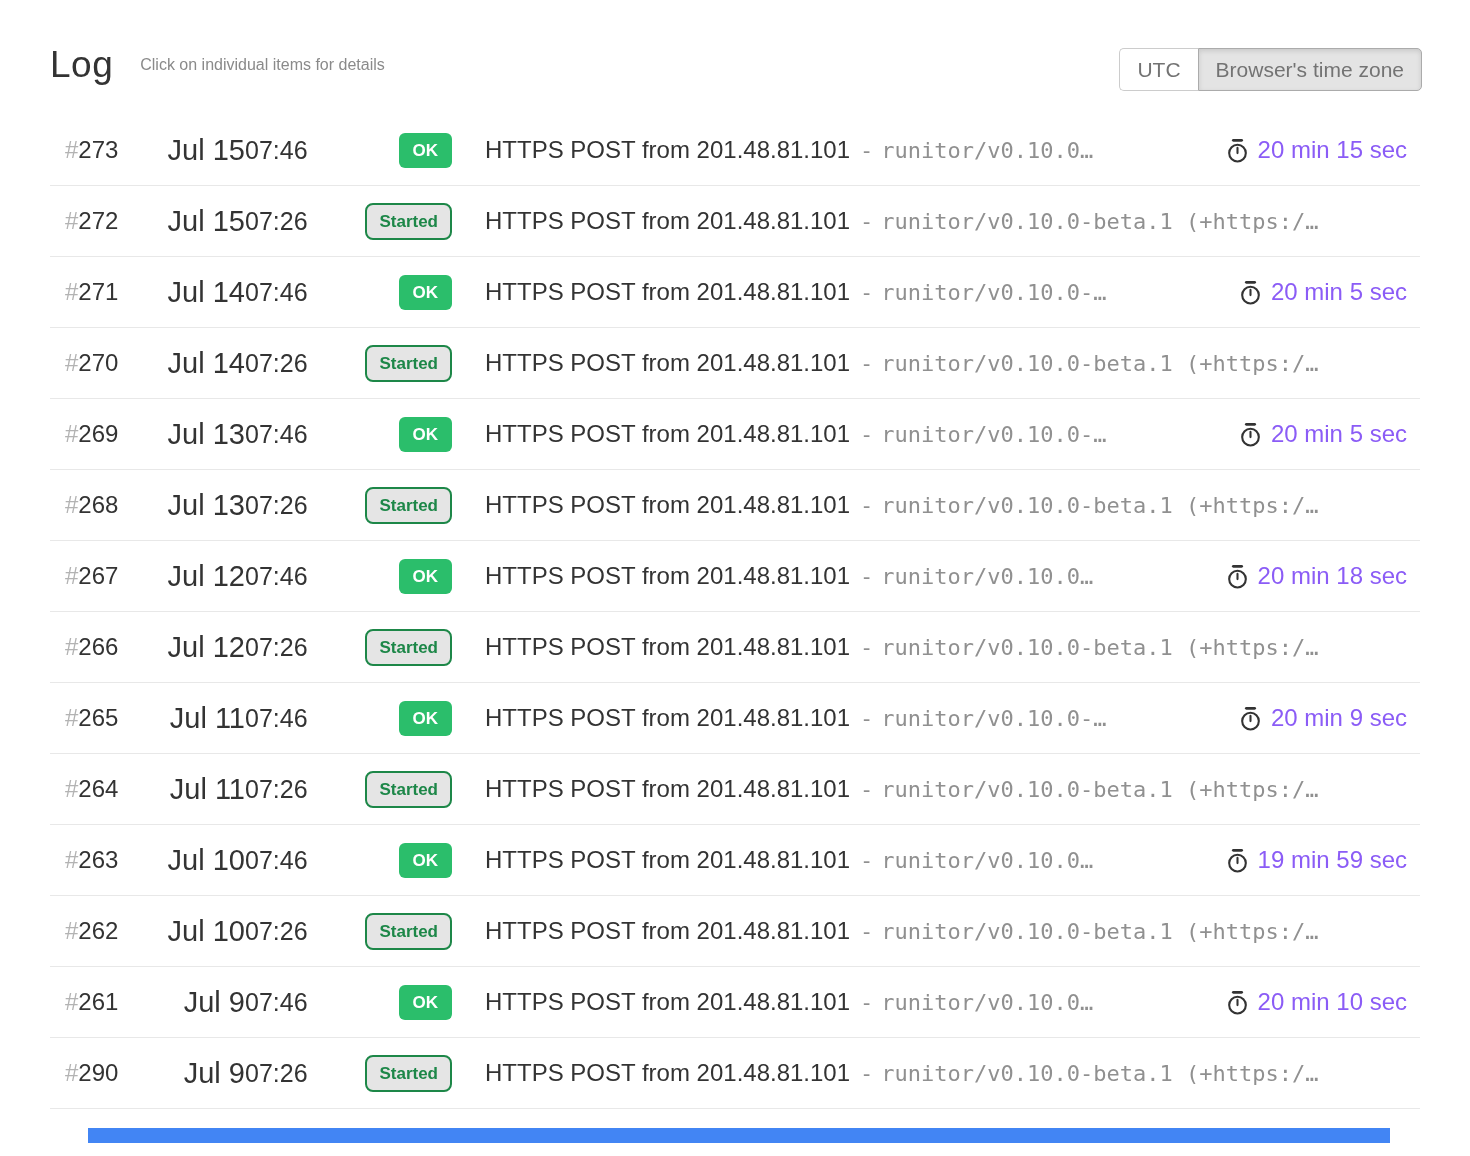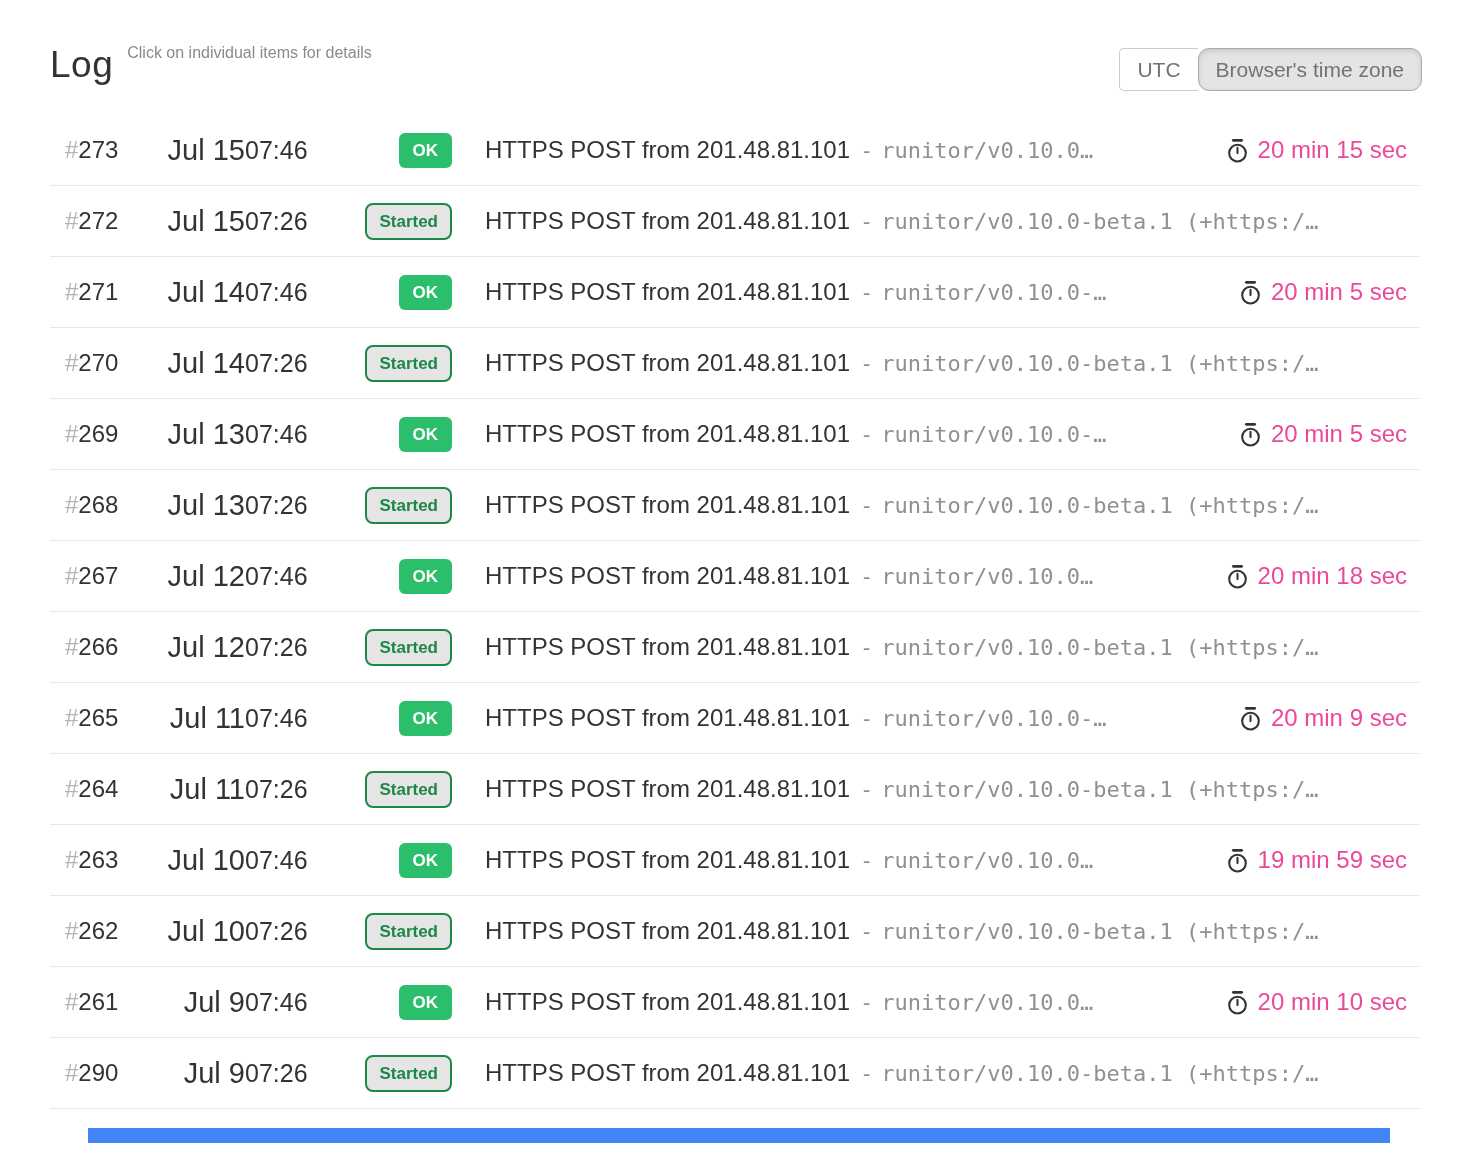--- a/index.html
+++ b/index.html
@@ -13,42 +13,41 @@
     overflow: hidden;
   }
 
   
   .header {
     display: flex;
     justify-content: space-between;
     align-items: flex-start;
     padding: 44px 48px 0 50px;
   }
-  .title-block { display: flex; align-items: flex-start; gap: 14px; }
+  .title-block { display: flex; align-items: center; gap: 27px; }
   .page-title { font-size: 37px; font-weight: 500; margin: 0; color: #333; letter-spacing: 0.5px; }
   .page-subtitle { font-size: 16px; color: #8a8a8a; }
 
   .tz-toggle { display: flex; margin-top: 4px; }
   .tz-btn {
     font-family: inherit;
     font-size: 21px;
     color: #737373;
     background: #ffffff;
     border: 1px solid #cccccc;
     padding: 8px 17px;
     cursor: pointer;
     line-height: 1.2;
   }
   .tz-btn.left { border-radius: 5px 0 0 5px; border-right: none; }
   .tz-btn.right { border-radius: 0 5px 5px 0; }
   .tz-btn.active {
     background: #e4e4e4;
     border-color: #ababab;
     box-shadow: inset 0 2px 5px rgba(0,0,0,0.12);
-    border-radius: 11px;
   }
 
   
   .log-table { margin: 24px 50px 0 50px; }
   .row {
     display: flex;
     align-items: center;
     height: 71px;
     border-bottom: 1px solid #e8e8e8;
     cursor: pointer;
@@ -95,21 +94,21 @@
   .sep { margin: 0 8px 0 10px; }
   .duration {
     flex: none;
     display: flex;
     align-items: center;
     justify-content: flex-end;
     gap: 8px;
     padding-right: 13px;
     padding-left: 10px;
     font-size: 24px;
-    color: #ec4899;
+    color: #8b5cf6;
     white-space: nowrap;
   }
   .stopwatch { display: block; }
 
   
   .bottom-bar {
     position: absolute;
     left: 88px;
     top: 1128px;
     width: 1302px;

